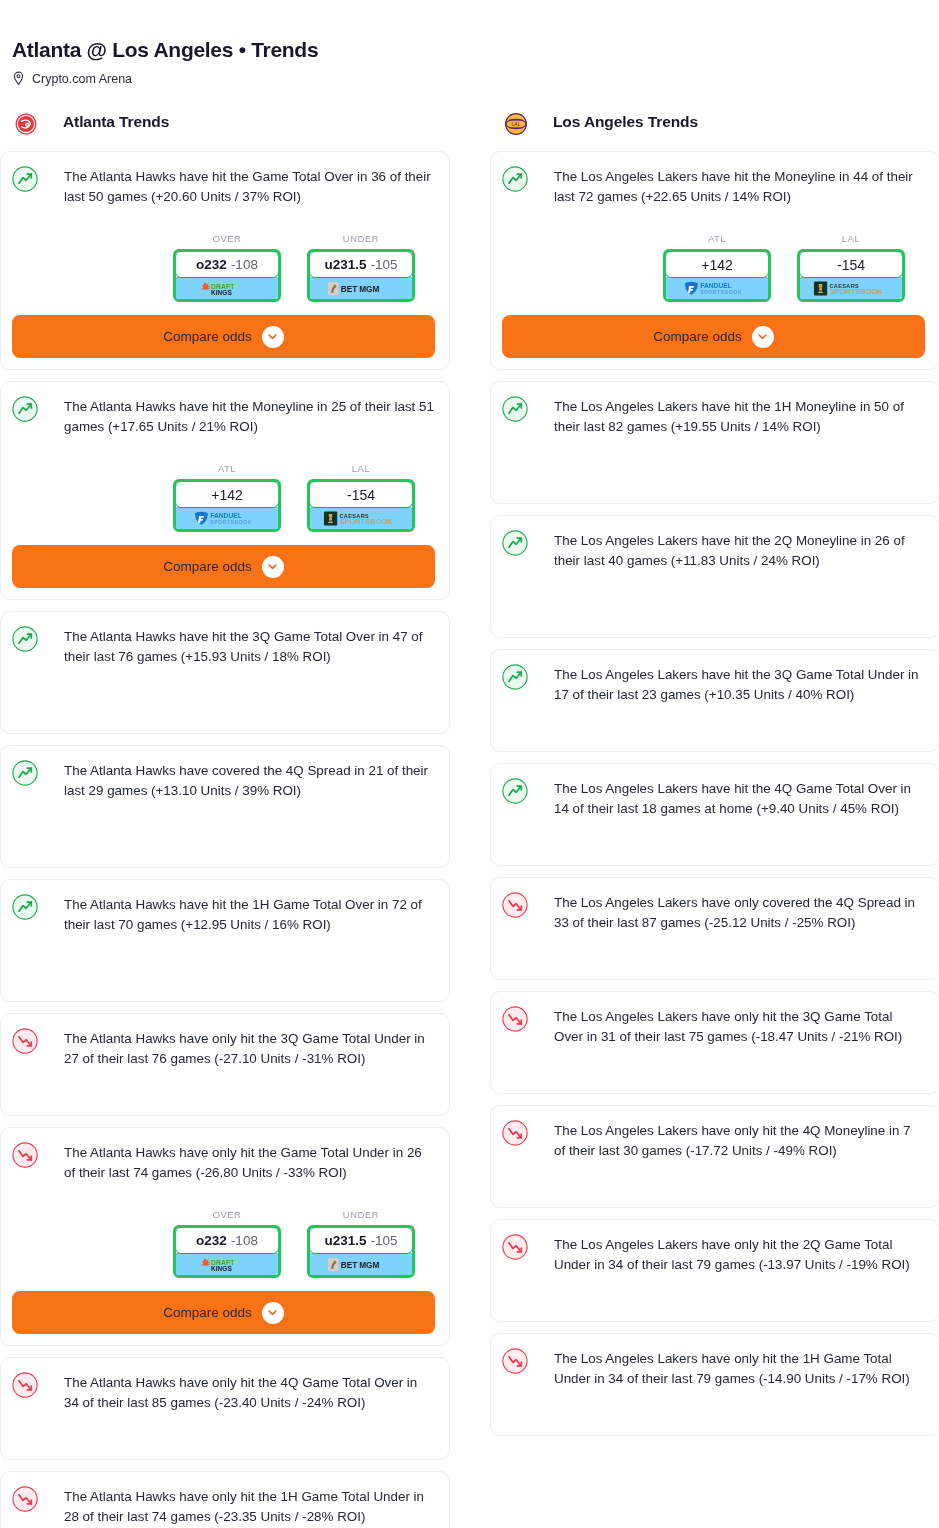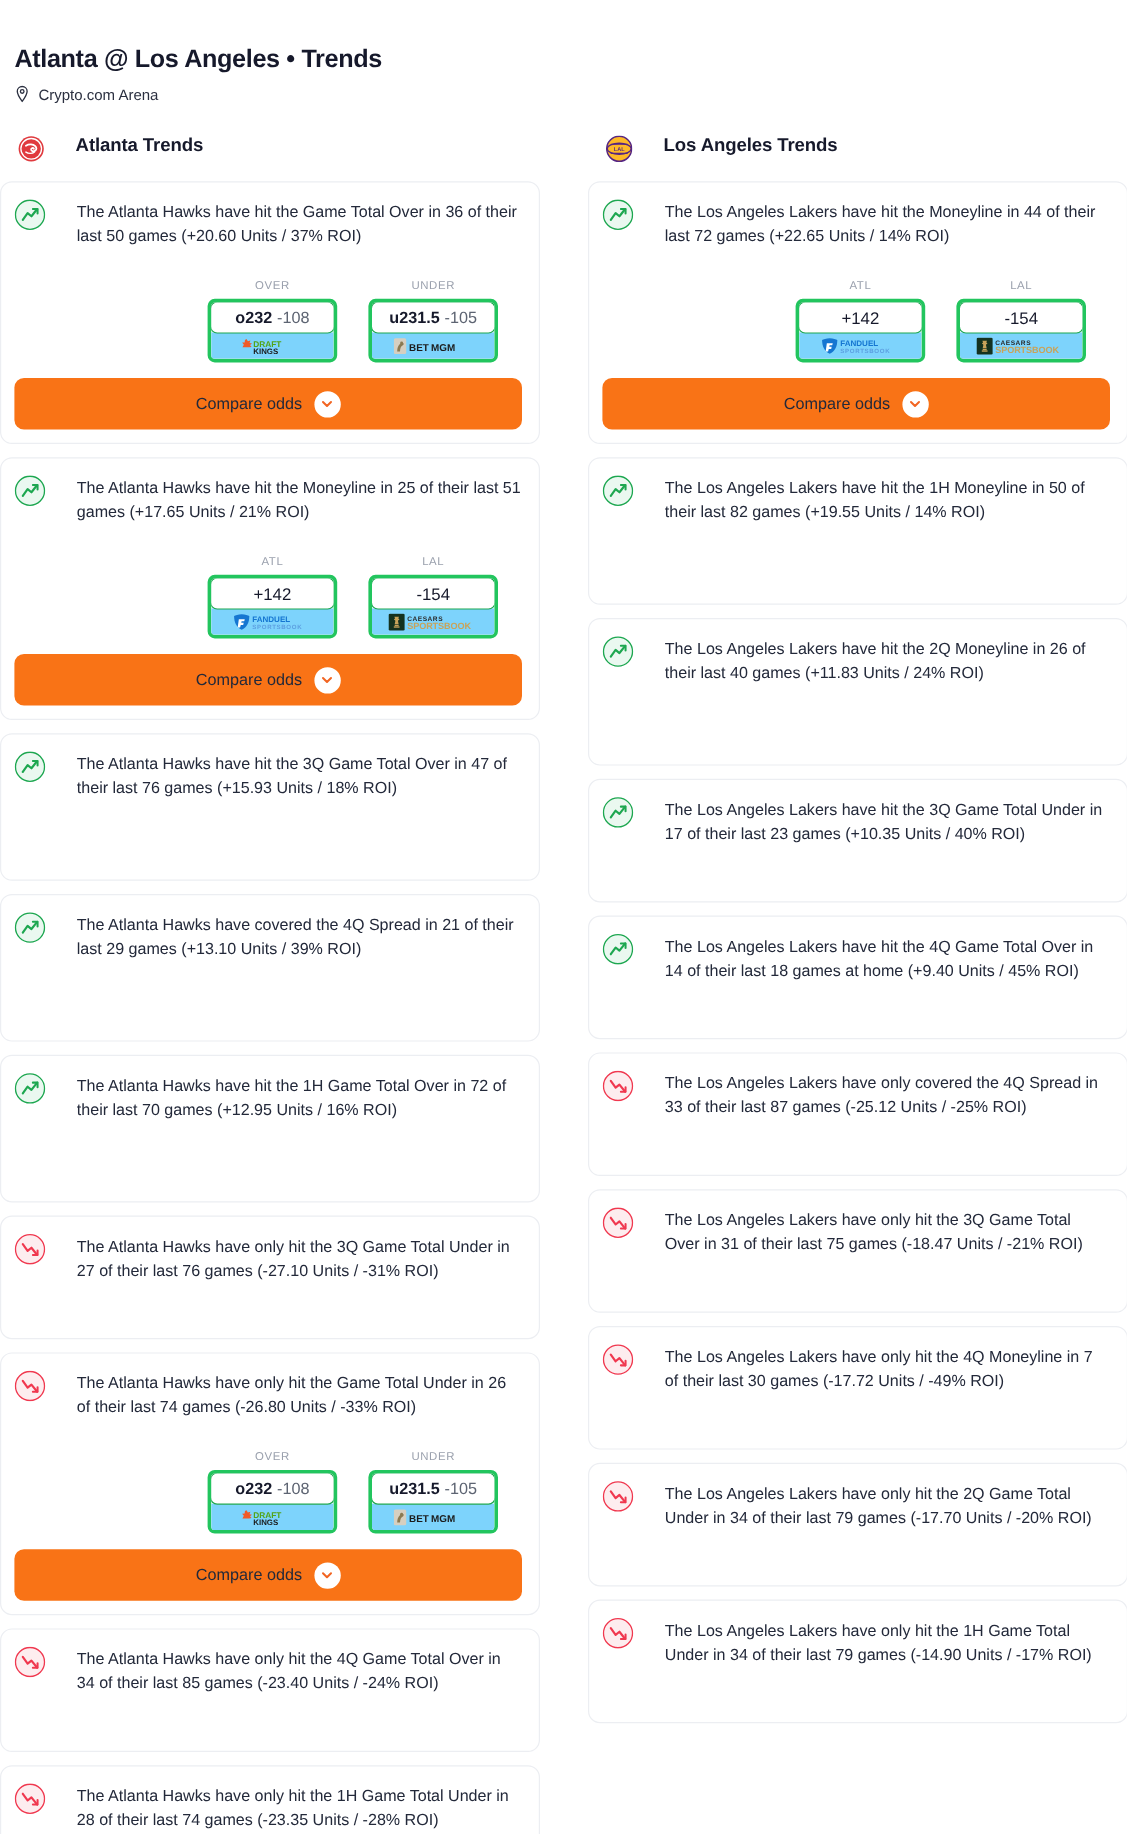--- a/index.html
+++ b/index.html
@@ -537,21 +537,21 @@
         </div>
         <div style="height: 32px;"></div>
       </div>
       <div class="card">
         <div class="card-body">
           <span class="trend-icon"><svg viewBox="0 0 26 26" width="26" height="26">
               <circle cx="13" cy="13" r="12.1" fill="#fdedef" stroke="#f0384f" stroke-width="1.1"></circle>
               <path d="M7 8.8 L11 14.4 L14.2 11.8 L19 17.8" fill="none" stroke="#f0384f" stroke-width="1.8" stroke-linecap="round" stroke-linejoin="round"></path>
               <path d="M15.4 17.8 L19.3 17.8 L19.3 14" fill="none" stroke="#f0384f" stroke-width="1.7" stroke-linecap="round" stroke-linejoin="round"></path>
             </svg></span>
-          <div class="trend-text">The Los Angeles Lakers have only hit the 2Q Game Total Under in 34 of their last 79 games (-17.70 Units / -20% ROI)</div>
+          <div class="trend-text">The Los Angeles Lakers have only hit the 2Q Game Total Under in 34 of their last 79 games (-13.97 Units / -19% ROI)</div>
         </div>
         <div style="height: 32px;"></div>
       </div>
       <div class="card">
         <div class="card-body">
           <span class="trend-icon"><svg viewBox="0 0 26 26" width="26" height="26">
               <circle cx="13" cy="13" r="12.1" fill="#fdedef" stroke="#f0384f" stroke-width="1.1"></circle>
               <path d="M7 8.8 L11 14.4 L14.2 11.8 L19 17.8" fill="none" stroke="#f0384f" stroke-width="1.8" stroke-linecap="round" stroke-linejoin="round"></path>
               <path d="M15.4 17.8 L19.3 17.8 L19.3 14" fill="none" stroke="#f0384f" stroke-width="1.7" stroke-linecap="round" stroke-linejoin="round"></path>
             </svg></span>

